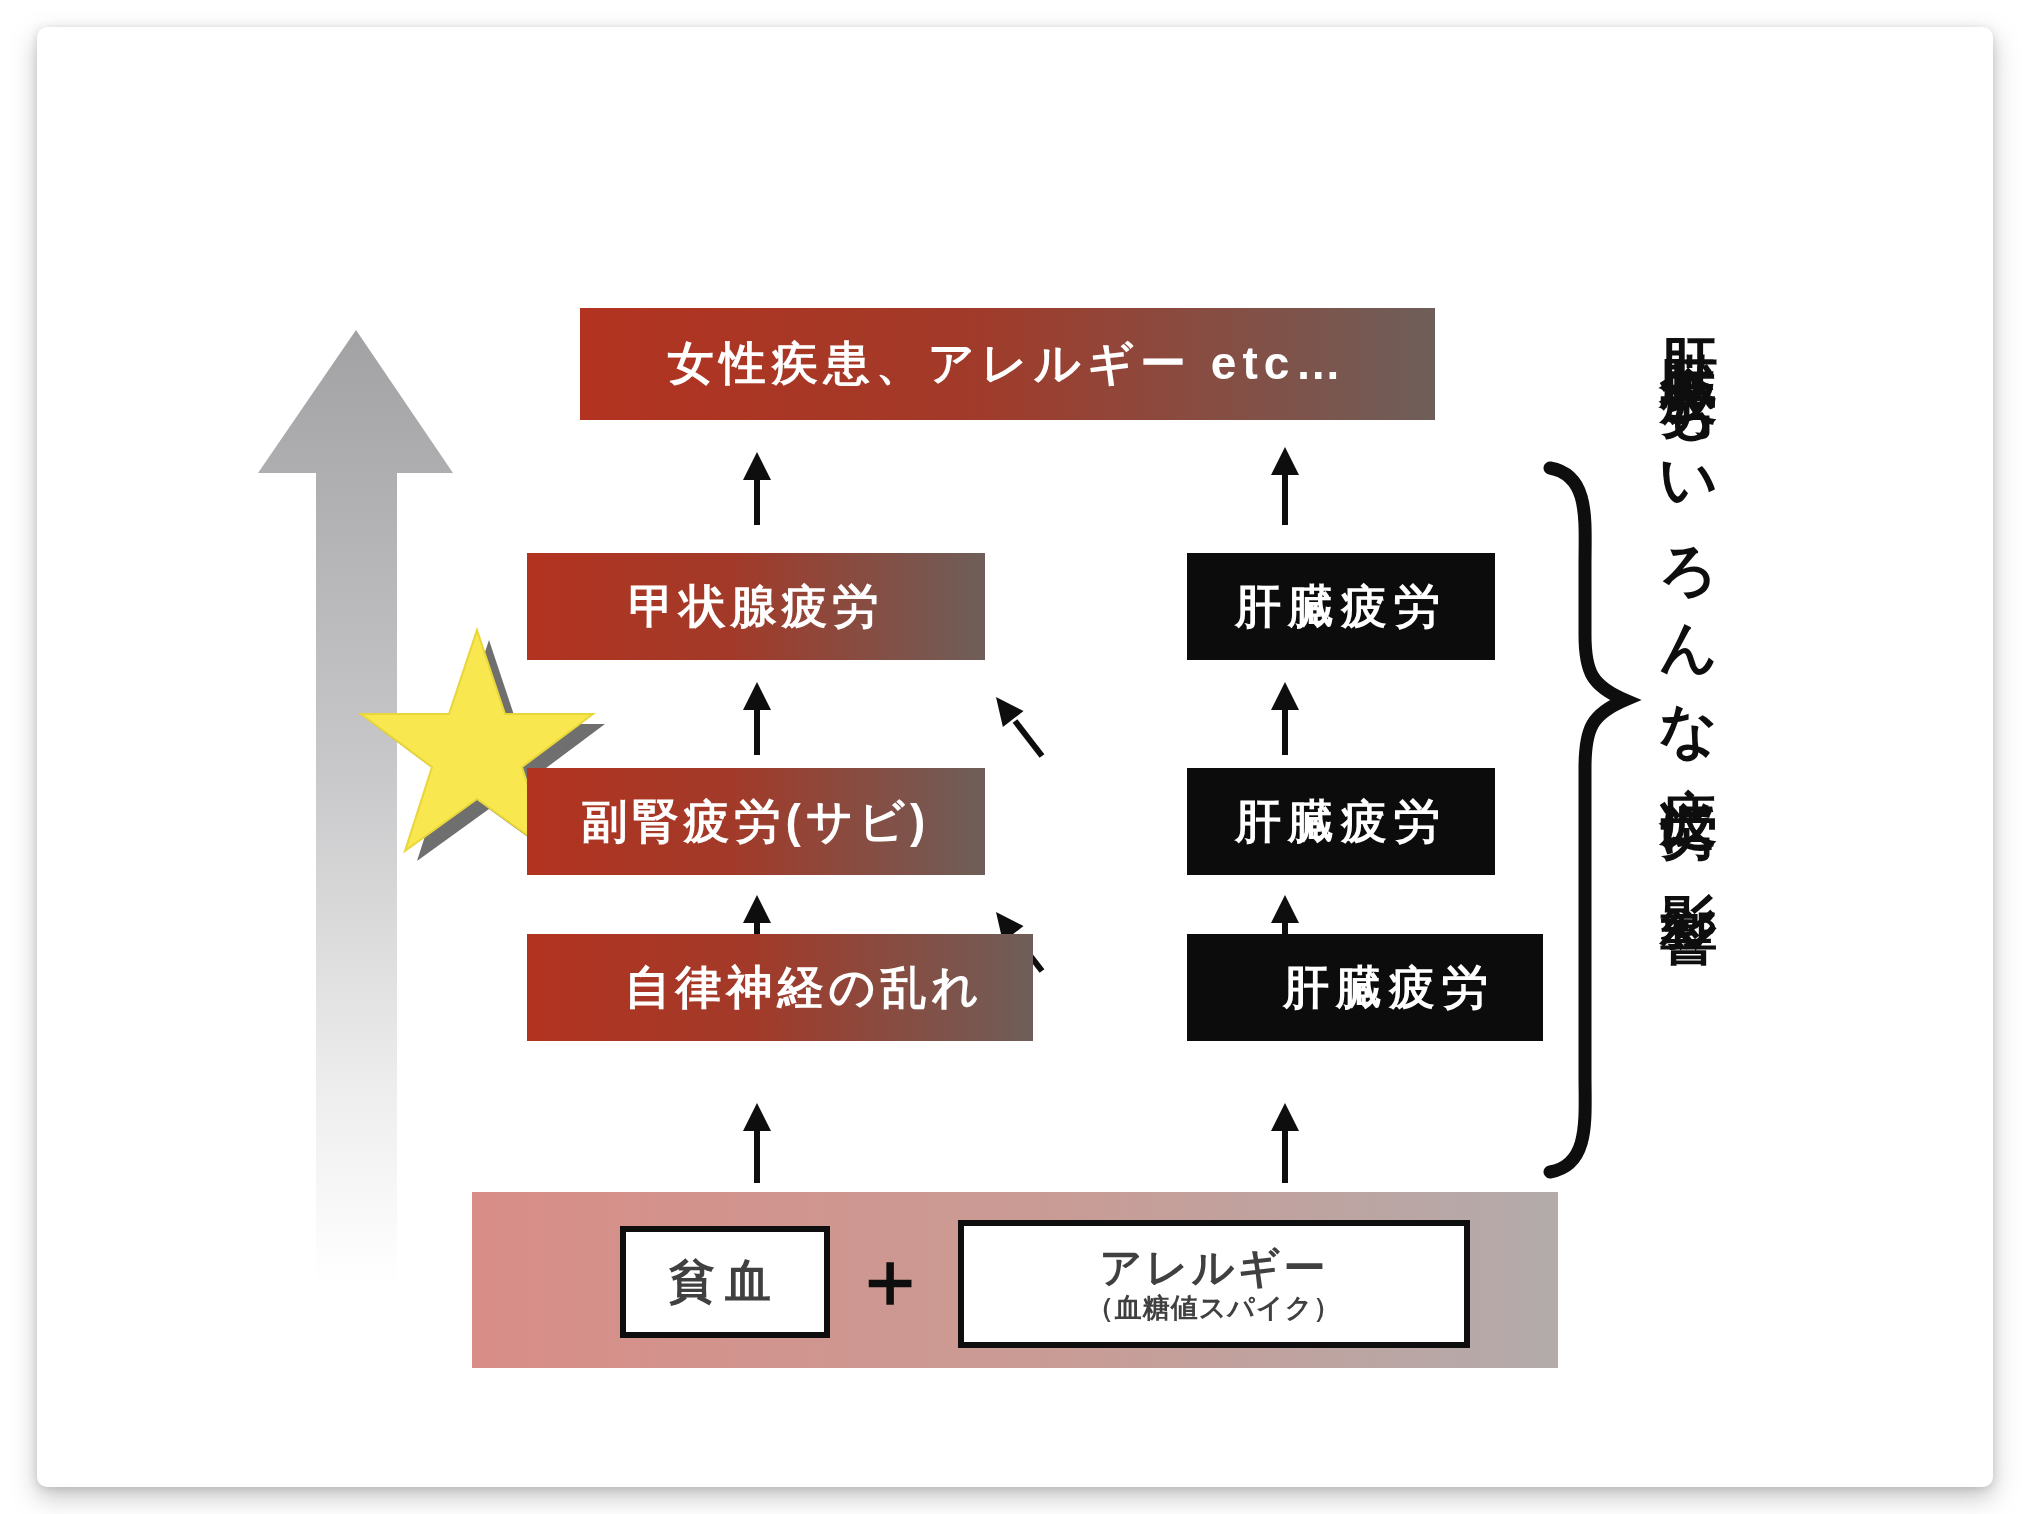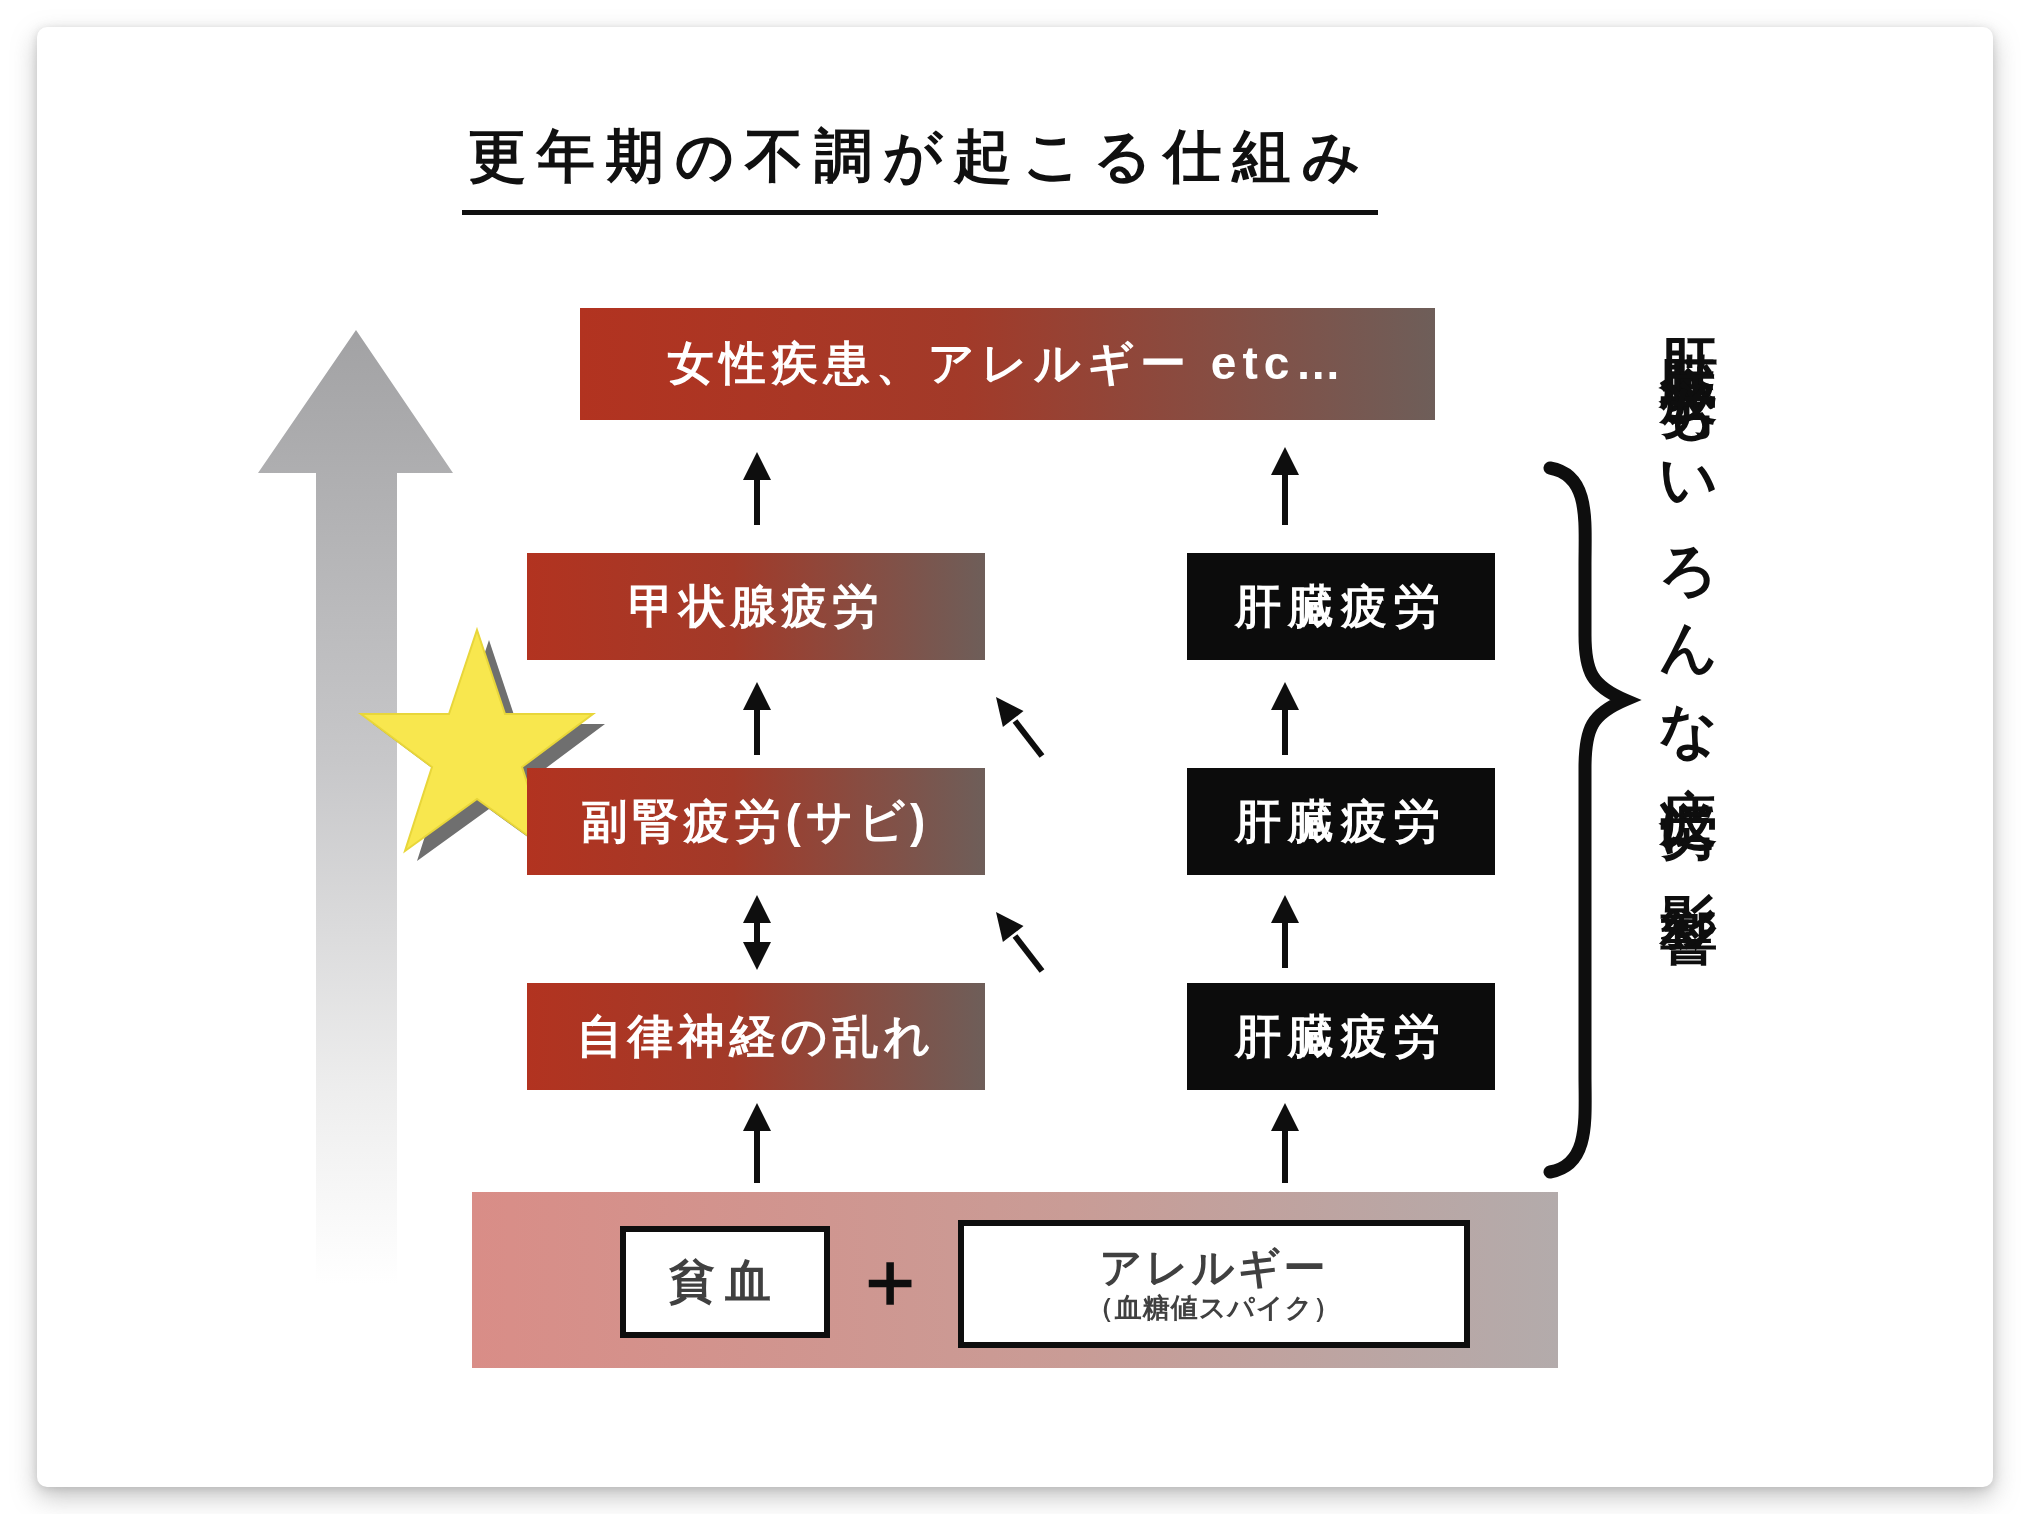--- a/index.html
+++ b/index.html
@@ -23,21 +23,21 @@
     background:linear-gradient(90deg,#b23320 0%,#a23a29 45%,#6e5e59 100%);
     color:#ffffff;font-weight:700;
   }
   .bbox{
     position:absolute;display:flex;align-items:center;justify-content:center;
     background:#0c0c0c;color:#ffffff;font-weight:800;
   }
   .box-outcome{left:580px;top:308px;width:855px;height:112px;font-size:46px;letter-spacing:6px;}
   .box-l{left:527px;width:458px;height:107px;font-size:46px;letter-spacing:5px;}
   .box-r{left:1187px;width:308px;height:107px;font-size:46px;letter-spacing:7px;}
-  .row1{top:553px;} .row2{top:768px;} .row3{top:983px;}
+  .row1{top:553px;} .row2{top:768px;} .row3{top:934px;padding-left:48px;}
   .band{
     position:absolute;left:472px;top:1192px;width:1086px;height:176px;
     background:linear-gradient(90deg,#d98d87 0%,#c99c96 55%,#b3abab 100%);
   }
   .wbox{
     position:absolute;background:#ffffff;border:6px solid #0e0e0e;
     display:flex;flex-direction:column;align-items:center;justify-content:center;
     color:#404040;font-weight:800;
   }
   .anemia{left:148px;top:34px;width:198px;height:100px;font-size:46px;letter-spacing:10px;}
@@ -53,21 +53,20 @@
     writing-mode:vertical-rl;text-orientation:upright;
     font-size:58px;font-weight:800;color:#0e0e0e;letter-spacing:13px;white-space:nowrap;
   }
 </style>
 </head>
 <body>
 
 <div class="canvas">
   <div class="card"></div>
 
-  <div class="title">更年期の不調が起こる仕組み</div>
 
   <svg class="svg-layer" viewBox="0 0 2030 1514" xmlns="http://www.w3.org/2000/svg">
     <defs>
       <linearGradient id="gradUp" x1="0" y1="0" x2="0" y2="1">
         <stop offset="0" stop-color="#a2a2a4"></stop>
         <stop offset="0.45" stop-color="#c7c7c9"></stop>
         <stop offset="0.8" stop-color="#eeeeee"></stop>
         <stop offset="1" stop-color="#ffffff"></stop>
       </linearGradient>
     </defs>

